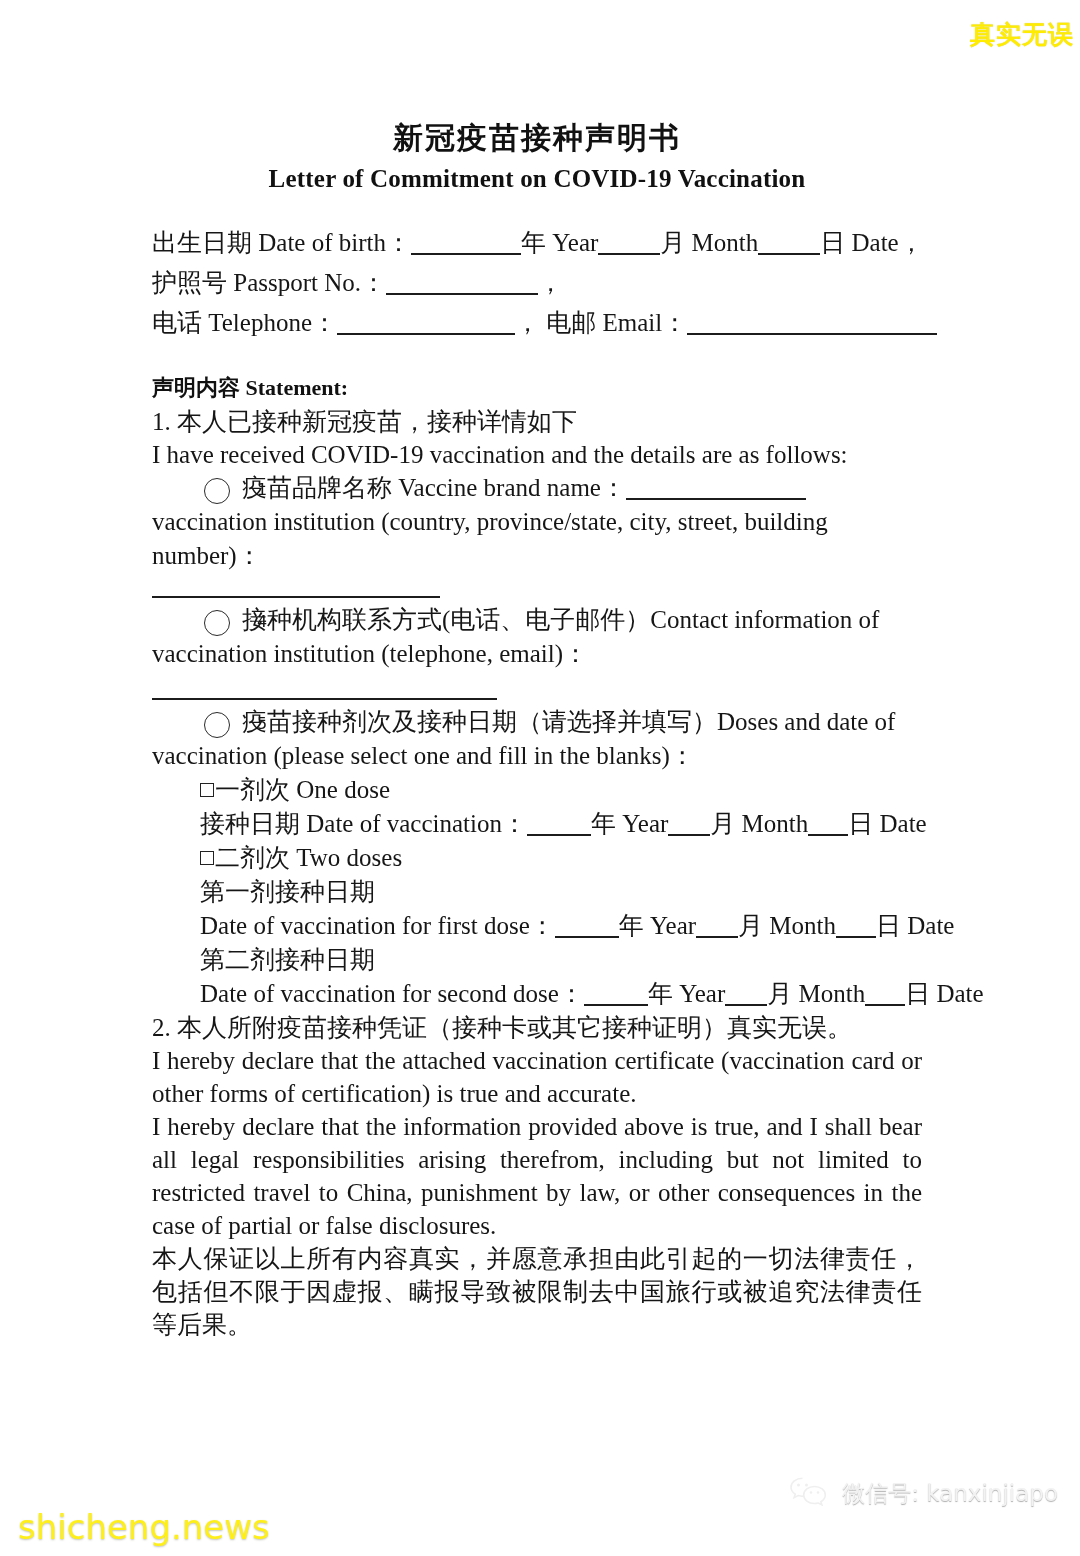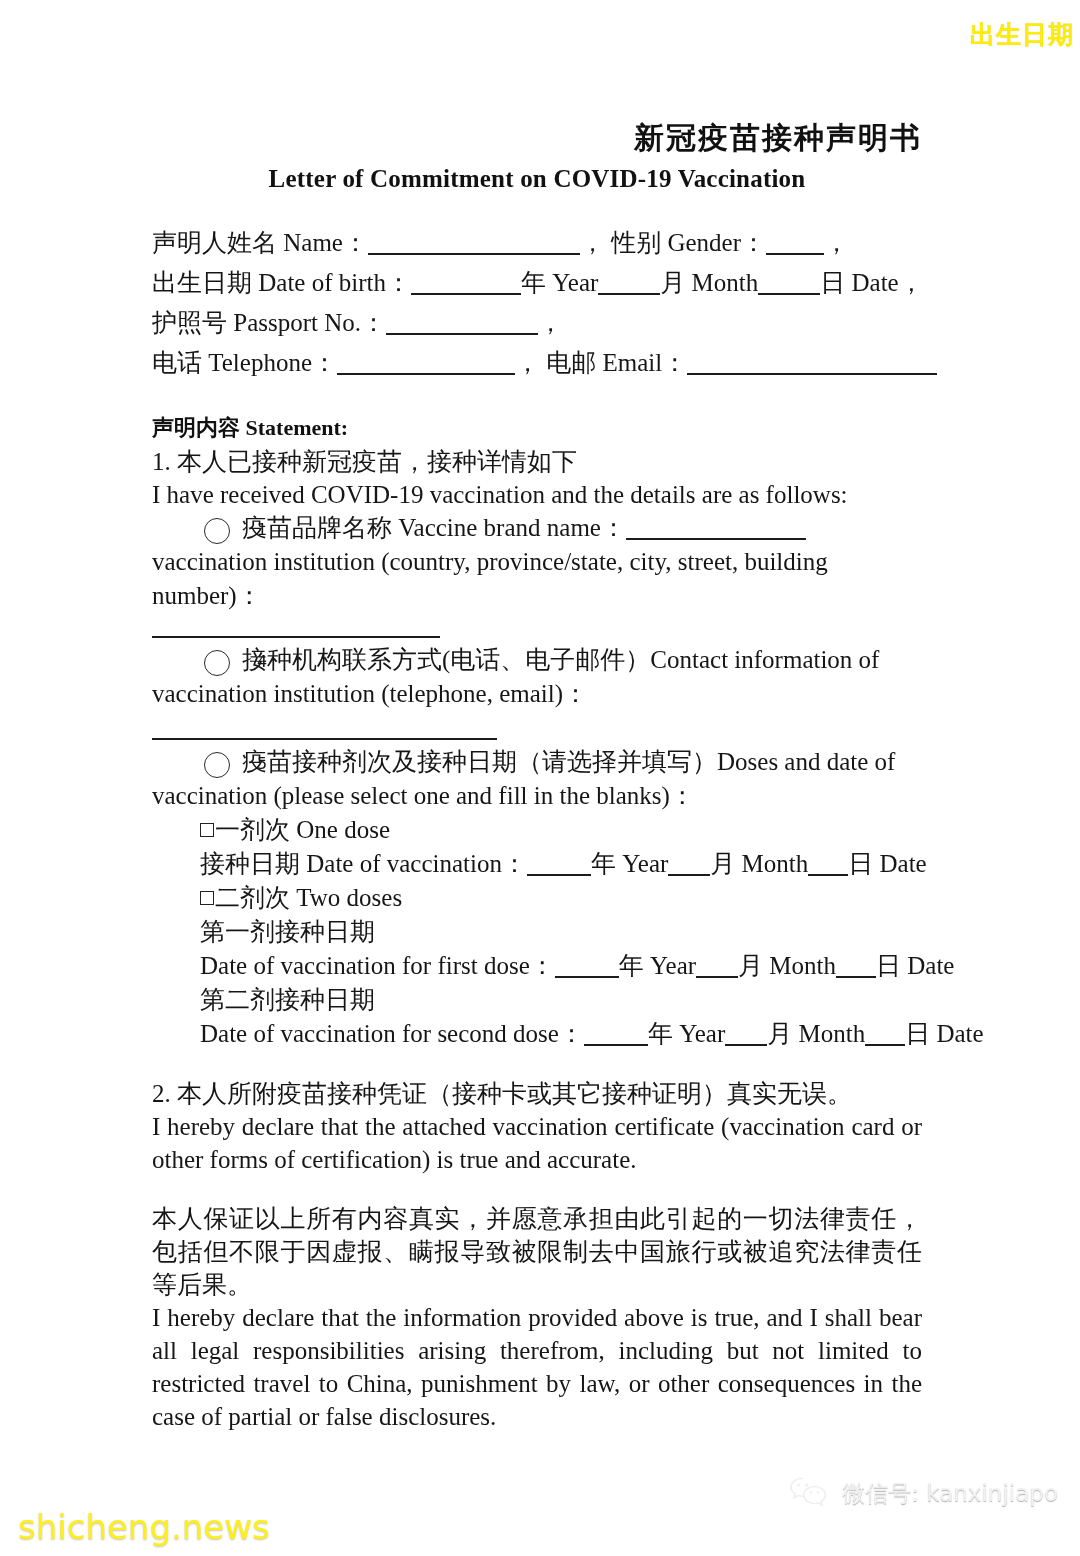--- a/index.html
+++ b/index.html
@@ -65,21 +65,21 @@
     padding: 0;
   }
   .doc {
     position: absolute;
     left: 152px;
     top: 118px;
     width: 770px;
   }
 
   .title-cn {
-    text-align: right;
+    text-align: center;
     font-family: "DejaVu Sans", sans-serif;
     font-size: 30px;
     font-weight: bold;
     letter-spacing: 2px;
     margin: 0 0 6px 0;
     color: #111;
   }
   .title-en {
     text-align: center;
     font-size: 25px;
@@ -166,35 +166,31 @@
     width: 12px;
     height: 12px;
     border: 1.6px solid #222;
     vertical-align: 1px;
     margin-right: 1px;
   }
   .b-d-yr { width: 64px; }
   .b-d-mo { width: 42px; }
   .b-d-dt { width: 40px; }
 
-  .gap-para { margin-top: 26px; }
+  .gap-para { }
 </style>
 </head>
 <body>
 
 <div class="page">
   <div class="doc">
 
     <h1 class="title-cn">新冠疫苗接种声明书</h1>
     <h2 class="title-en">Letter of Commitment on COVID-19 Vaccination</h2>
 
-    <div class="field-line">
-      <span>声明人姓名 Name：</span><span class="blank b-name"></span><span>，</span>
-      <span>性别 Gender：</span><span class="blank b-gender"></span><span>，</span>
-    </div>
 
     <div class="field-line">
       <span>出生日期 Date of birth：</span><span class="blank b-yr"></span><span>年 Year</span><span class="blank b-mo"></span><span>月 Month</span><span class="blank b-dt"></span><span>日 Date，</span>
     </div>
 
     <div class="field-line">
       <span>护照号 Passport No.：</span><span class="blank b-pass"></span><span>，</span>
     </div>
 
     <div class="field-line">
@@ -248,27 +244,27 @@
 
       <div class="dose-line">第二剂接种日期</div>
       <div class="dose-line">
         <span>Date of vaccination for second dose：</span><span class="blank b-d-yr"></span><span>年 Year</span><span class="blank b-d-mo"></span><span>月 Month</span><span class="blank b-d-dt"></span><span>日 Date</span>
       </div>
     </div>
 
     <p class="para gap-para">2. 本人所附疫苗接种凭证（接种卡或其它接种证明）真实无误。</p>
     <p class="para para-justify">I hereby declare that the attached vaccination certificate (vaccination card or other forms of certification) is true and accurate.</p>
 
+    <p class="para para-justify">I hereby declare that the information provided above is true, and I shall bear all legal responsibilities arising therefrom, including but not limited to restricted travel to China, punishment by law, or other consequences in the case of partial or false disclosures.</p>
     <p class="para gap-para para-justify">本人保证以上所有内容真实，并愿意承担由此引起的一切法律责任，包括但不限于因虚报、瞒报导致被限制去中国旅行或被追究法律责任等后果。</p>
-    <p class="para para-justify">I hereby declare that the information provided above is true, and I shall bear all legal responsibilities arising therefrom, including but not limited to restricted travel to China, punishment by law, or other consequences in the case of partial or false disclosures.</p>
 
   </div>
 </div>
 
-<div class="logo-topright">出生日期</div>
+<div class="logo-topright">真实无误</div>
 <div class="logo-bottomleft">shicheng.news</div>
 <div class="wechat-badge">
   <span class="wx-icon">
     <svg width="42" height="30" viewBox="0 0 42 30" aria-hidden="true">
       <g fill="none" stroke="#efefef" stroke-width="1.6">
         <path d="M14.5 2.2C8.1 2.2 3 6.2 3 11.2c0 2.8 1.7 5.3 4.3 6.9L6.1 21.6l4-2.1c1.4.4 2.9.7 4.4.7.5 0 1 0 1.5-.1"></path>
         <path d="M26.5 10.5c-6 0-10.8 3.8-10.8 8.5s4.8 8.5 10.8 8.5c1.3 0 2.6-.2 3.8-.5l3.6 1.9-1-3.1c2.4-1.5 4.4-3.9 4.4-6.8 0-4.7-4.8-8.5-10.8-8.5z"></path>
       </g>
       <circle cx="10.5" cy="9" r="1.5" fill="#efefef"></circle>
       <circle cx="18.5" cy="9" r="1.5" fill="#efefef"></circle>

